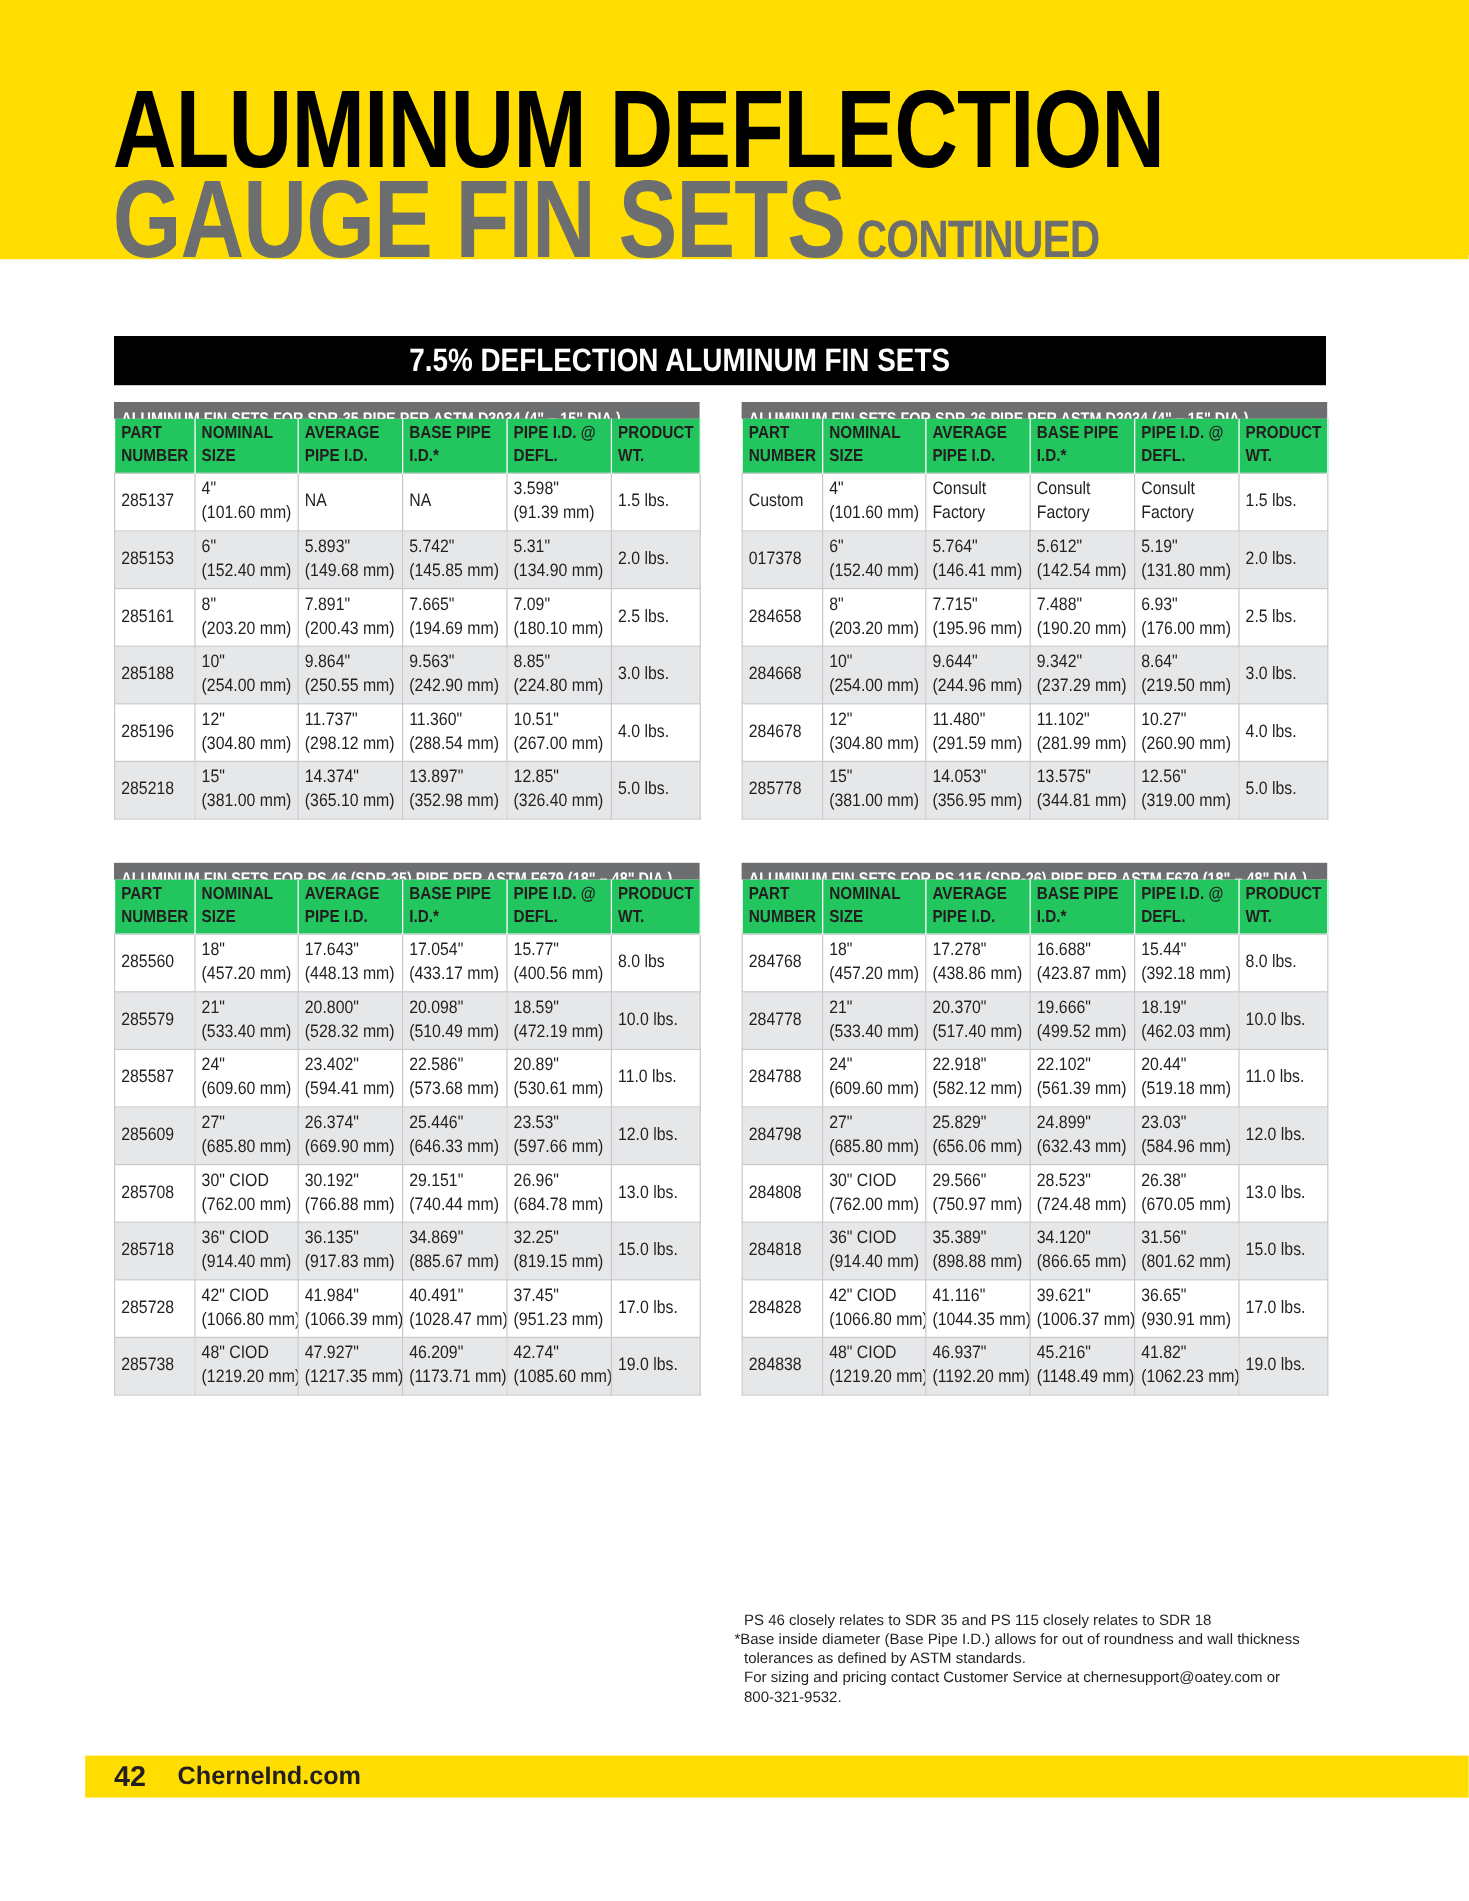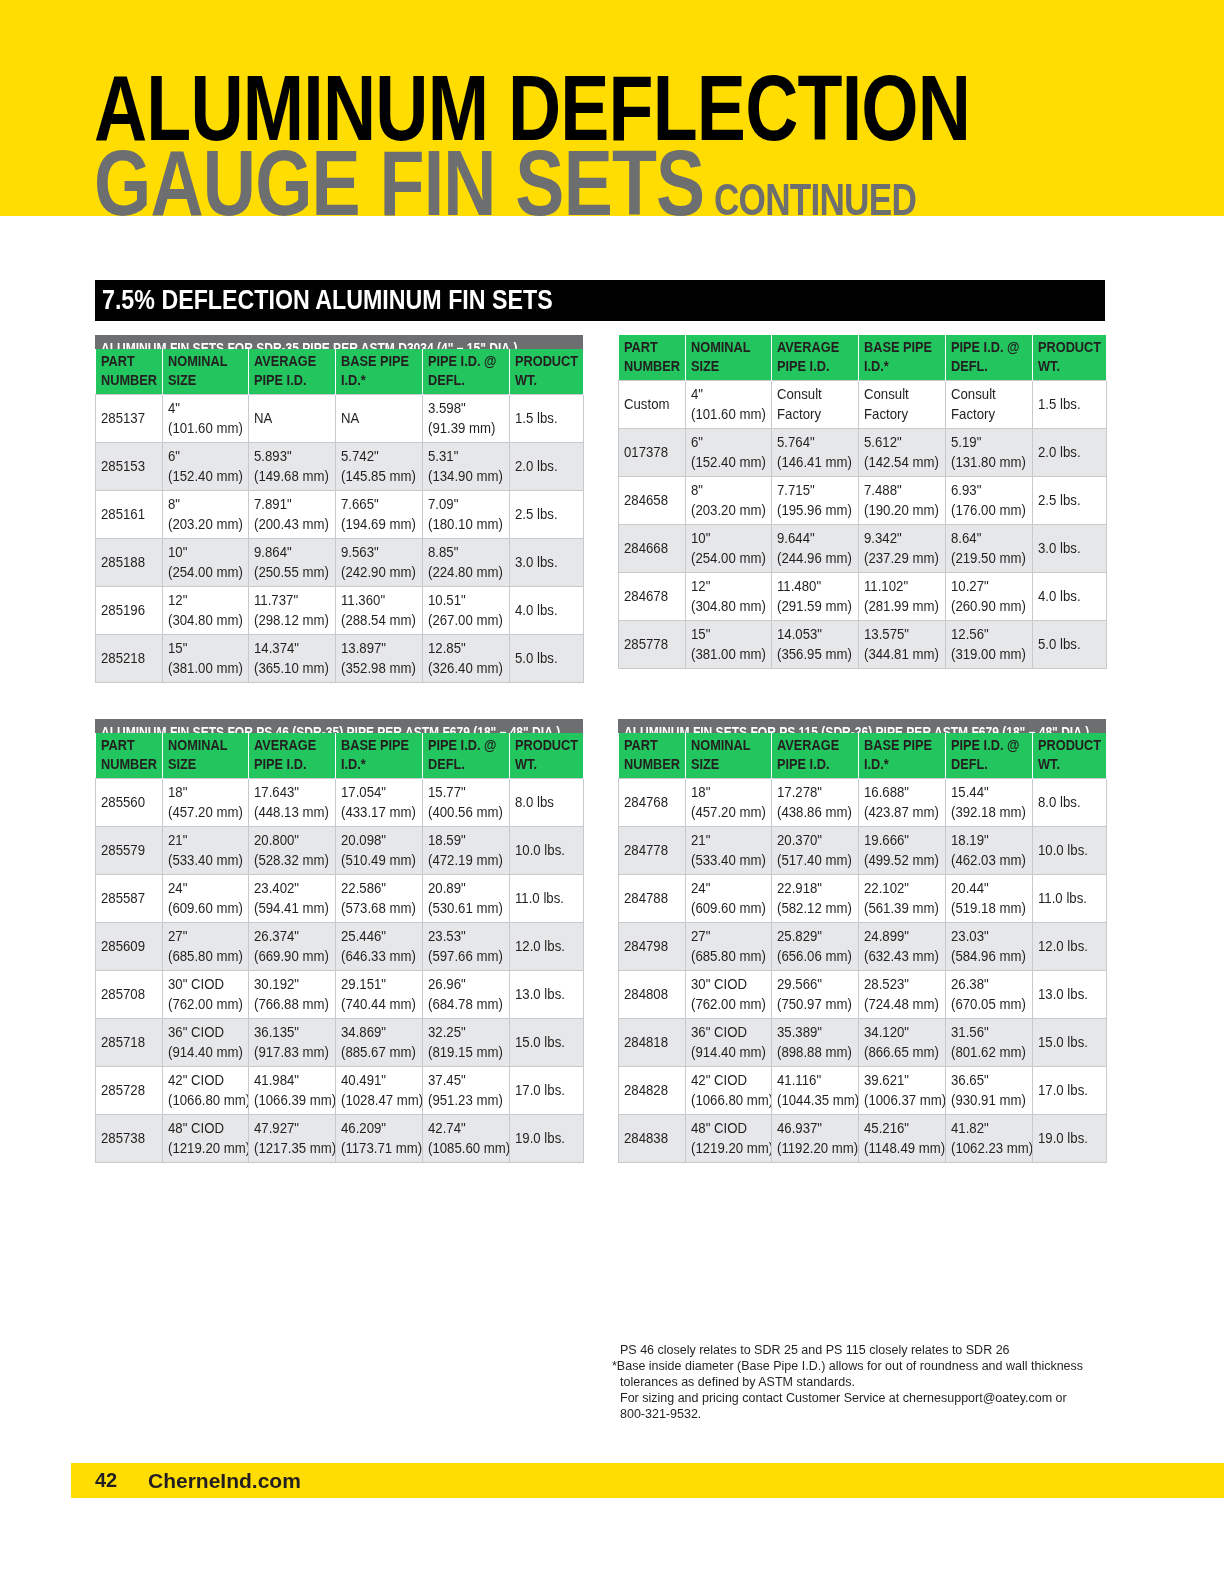--- a/index.html
+++ b/index.html
@@ -22,21 +22,21 @@
     position: absolute; left: 94px; top: 137px;
     font-weight: bold; font-size: 92px; line-height: 92px; color: #6d6e70;
     transform: scaleX(0.80); transform-origin: left top; letter-spacing: -1px;
     white-space: nowrap;
   }
   .title-line2 .continued { font-size: 44px; letter-spacing: -1px; margin-left: 12px; }
 
   .section-bar {
     position: absolute; left: 95px; top: 280px; width: 1010px; height: 41px;
     background: #000; color: #fff; font-weight: bold; font-size: 27px;
-    line-height: 41px; padding-left: 7px; white-space: nowrap;
+    line-height: 41px; padding-left: 7px; white-space: nowrap; text-align: center;
   }
   .section-bar span { display: inline-block; transform: scaleX(0.86); transform-origin: left center; }
 
   .tbl-wrap { position: absolute; width: 488px; }
   .tbl-title {
     background: #6d6e70; color: #fff; font-weight: bold; font-size: 14px;
     height: 14px; line-height: 27px; padding-left: 6px; white-space: nowrap; overflow: hidden;
   }
   .tbl-title span { display: inline-block; transform: scaleX(0.86); transform-origin: left center; }
   table { border-collapse: collapse; width: 488px; table-layout: fixed; }
@@ -61,21 +61,21 @@
     font-size: 12.5px; line-height: 16px; color: #231f20;
   }
   .notes div { white-space: nowrap; }
   .notes .ind { padding-left: 8px; }
 
   .footer-band {
     position: absolute; left: 71px; top: 1463px; width: 1153px; height: 35px;
     background: #ffdd00;
   }
   .page-num {
-    position: absolute; left: 24px; top: 0; line-height: 35px; font-weight: bold; font-size: 20px; color: #231f20;
+    position: absolute; left: 24px; top: 0; line-height: 35px; font-weight: bold; font-size: 24px; color: #231f20;
   }
   .site {
     position: absolute; left: 77px; top: 0; line-height: 35px; font-weight: bold; font-size: 21px; color: #231f20;
   }
 </style>
 </head>
 <body>
 
 <div class="header-band">
   <div class="title-line1">ALUMINUM DEFLECTION</div>
@@ -153,20 +153,21 @@
           <td><span class="t">15"</span><br><span class="t">(381.00 mm)</span></td>
           <td><span class="t">14.374"</span><br><span class="t">(365.10 mm)</span></td>
           <td><span class="t">13.897"</span><br><span class="t">(352.98 mm)</span></td>
           <td><span class="t">12.85"</span><br><span class="t">(326.40 mm)</span></td>
           <td><span class="t">5.0 lbs.</span></td>
         </tr>
       </tbody>
     </table>
   </div>
 <div class="tbl-wrap" id="tbl1" style="left:618px; top:335px;">
+    <div class="tbl-title"><span>ALUMINUM FIN SETS FOR SDR-26 PIPE PER ASTM D3034 (4" – 15" DIA.)</span></div>
     <table>
       <colgroup>
         <col class="c1">
         <col class="c2">
         <col class="c3">
         <col class="c4">
         <col class="c5">
         <col class="c6">
       </colgroup>
       <tbody>
@@ -398,21 +399,21 @@
           <td><span class="t">46.937"</span><br><span class="t">(1192.20 mm)</span></td>
           <td><span class="t">45.216"</span><br><span class="t">(1148.49 mm)</span></td>
           <td><span class="t">41.82"</span><br><span class="t">(1062.23 mm)</span></td>
           <td><span class="t">19.0 lbs.</span></td>
         </tr>
       </tbody>
     </table>
   </div>
 
 <div class="notes">
-  <div class="ind">PS 46 closely relates to SDR 25 and PS 115 closely relates to SDR 26</div>
+  <div class="ind">PS 46 closely relates to SDR 35 and PS 115 closely relates to SDR 18</div>
   <div>*Base inside diameter (Base Pipe I.D.) allows for out of roundness and wall thickness</div>
   <div class="ind">tolerances as defined by ASTM standards.</div>
   <div class="ind">For sizing and pricing contact Customer Service at chernesupport@oatey.com or</div>
   <div class="ind">800-321-9532.</div>
 </div>
 
 <div class="footer-band">
   <span class="page-num">42</span>
   <span class="site">CherneInd.com</span>
 </div>

